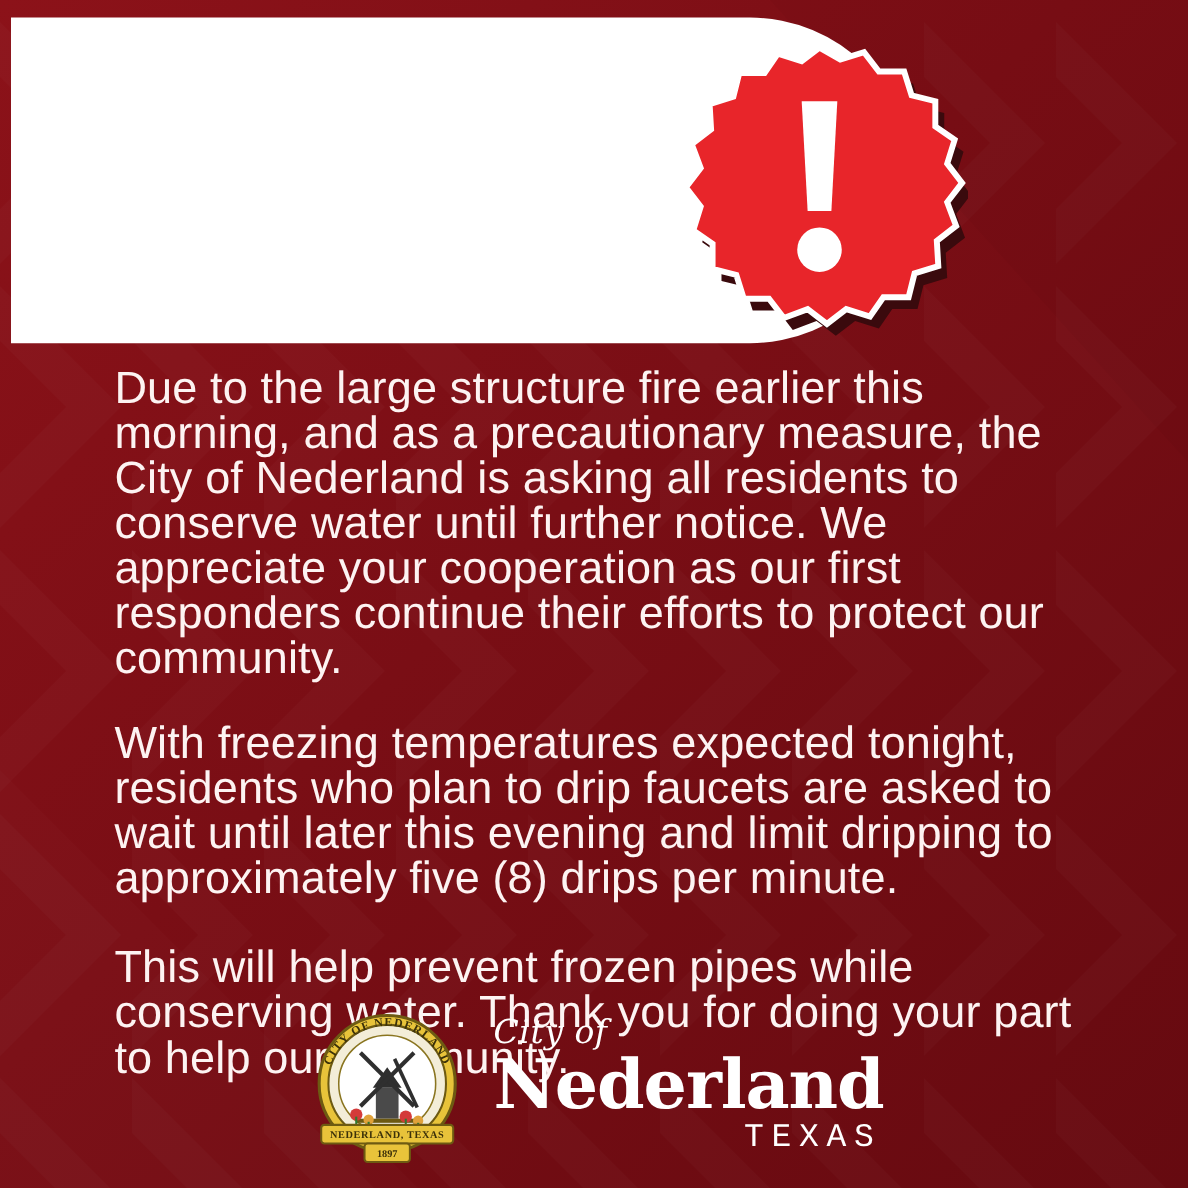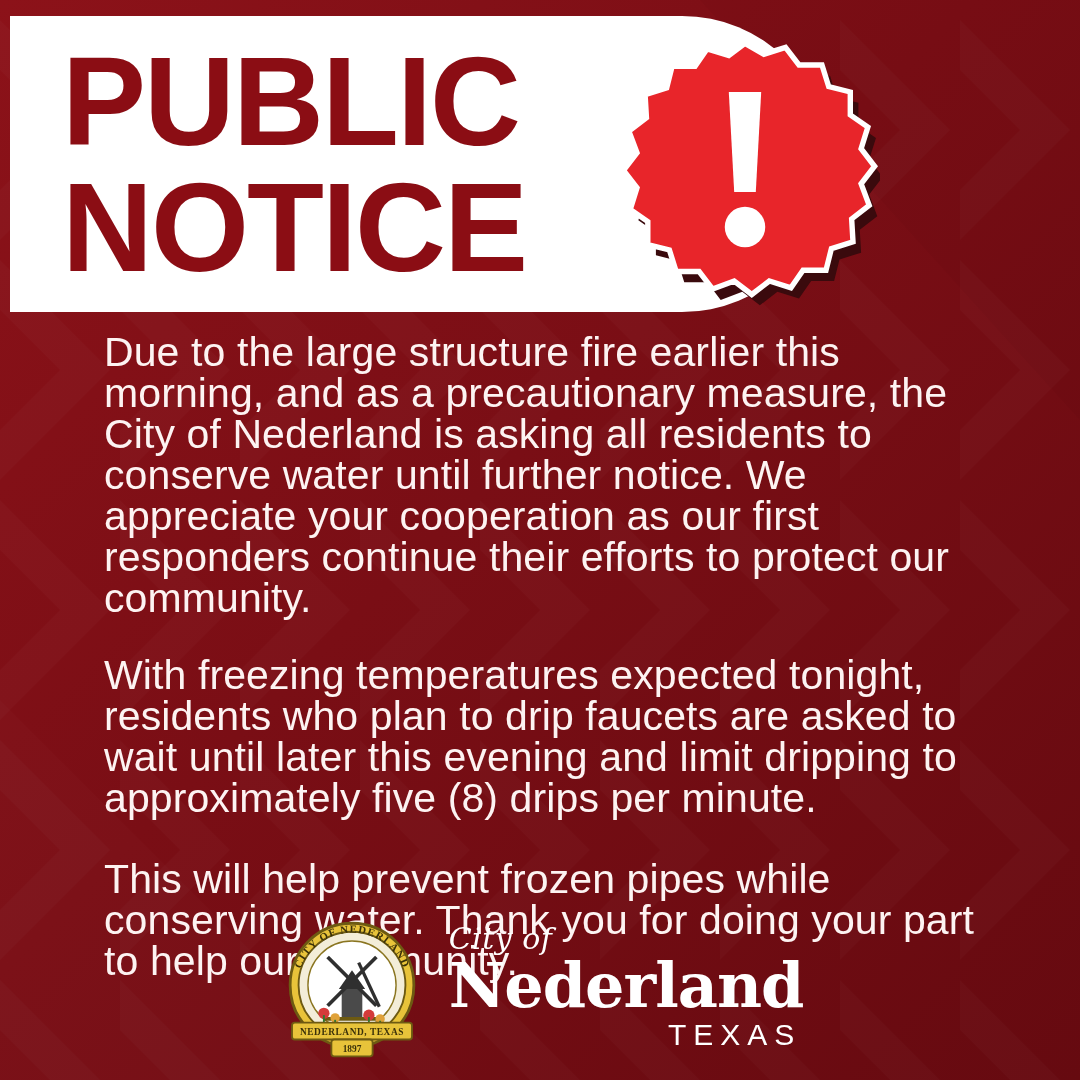--- a/index.html
+++ b/index.html
@@ -123,21 +123,21 @@
     margin-bottom: 2px;
   }
   .wm-name {
     font-family: "DejaVu Serif", serif;
     font-weight: 700;
     font-size: 62px;
     letter-spacing: -1px;
     line-height: 0.98;
   }
   .wm-state {
-    font-family: Liberation Sans, sans-serif;
+    font-family: Liberation Mono, monospace;
     font-size: 30px;
     letter-spacing: 7px;
     text-align: right;
     margin-top: 4px;
     padding-right: 2px;
   }
 </style>
 </head>
 <body>
 
@@ -149,24 +149,20 @@
         <path d="M0,190 L60,130 L0,70 L0,20 L110,130 L0,240 Z" fill="#ffffff" opacity="0.045"></path>
         <path d="M120,190 L180,130 L120,70 L120,20 L230,130 L120,240 Z" fill="#ffffff" opacity="0.045"></path>
       </pattern>
     </defs>
     <rect x="0" y="0" width="1080" height="1080" fill="url(#chev)"></rect>
     <path d="M0,1080 L0,700 L380,1080 Z" fill="#ffffff" opacity="0.03"></path>
     <path d="M1080,0 L1080,420 L700,0 Z" fill="#000000" opacity="0.05"></path>
   </svg>
 
   <div class="header-card">
-    <div class="title-block">
-      <div class="title-line line1">PUBLIC</div>
-      <div class="title-line line2">NOTICE</div>
-    </div>
 
     <svg class="alert-burst" viewBox="0 0 200 200" aria-hidden="true">
       <g transform="translate(100,100)">
         <g id="burstshape">
           <path d="
             M 0,-96
             L 14,-88 L 30,-93 L 40,-80 L 57,-80 L 62,-64 L 78,-60 L 78,-43
             L 91,-34 L 86,-18 L 96,-5 L 86,8 L 92,24 L 79,34 L 80,51
             L 64,56 L 60,72 L 43,72 L 34,85 L 18,80 L 5,90 L -8,80
             L -24,86 L -34,73 L -51,73 L -56,57 L -72,53 L -72,36

